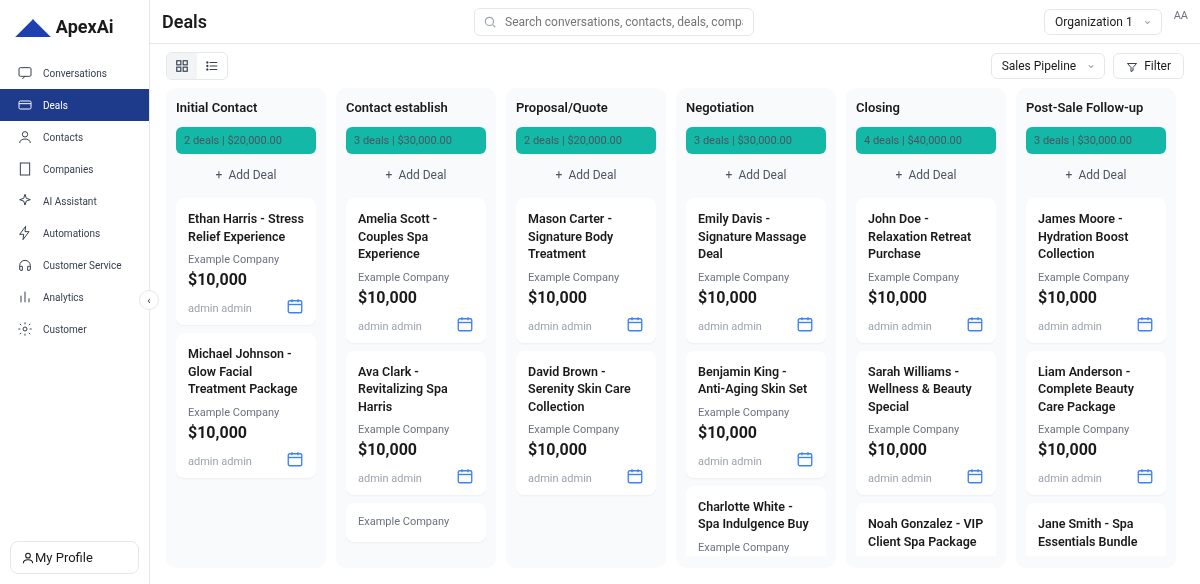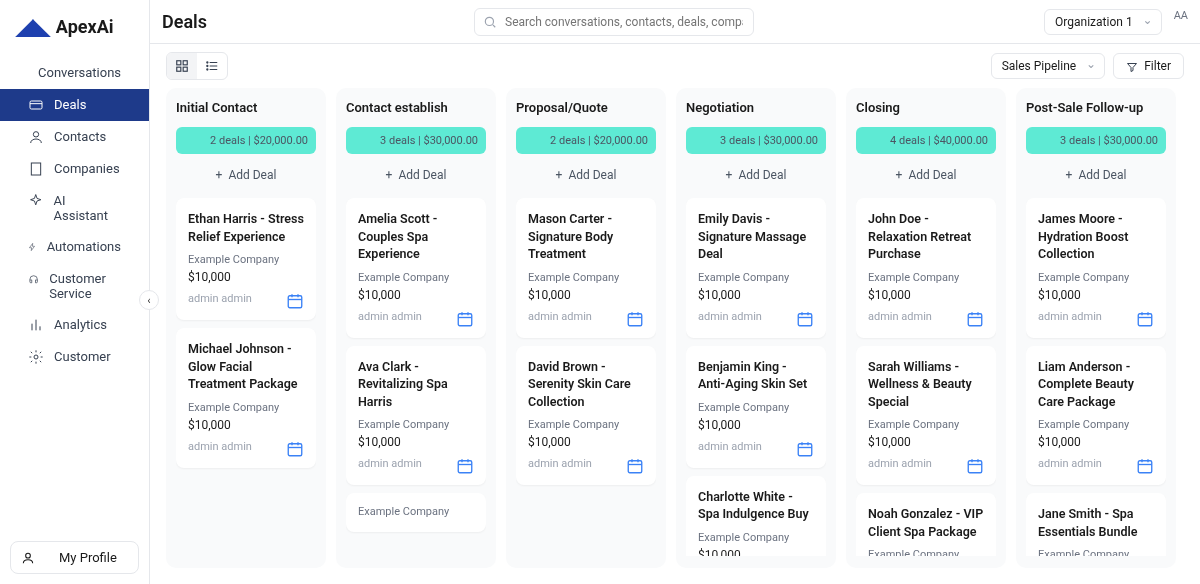--- a/index.html
+++ b/index.html
@@ -2,25 +2,25 @@
 <html><head>
 <meta charset="utf-8">
 <style>
 *{margin:0;padding:0;box-sizing:border-box;font-family:-apple-system,BlinkMacSystemFont,"Segoe UI",Roboto,sans-serif}
 body{background:#fff;color:#1a1a1a;font-size:14px;overflow:hidden}
 .app{display:flex;height:584px;width:1200px}
 .sidebar{width:150px;border-right:1px solid #e5e7eb;display:flex;flex-direction:column;position:relative}
 .logo{display:flex;align-items:center;gap:6px;padding:14px 16px;font-weight:700;font-size:18px}
 .logo-mark{color:#1e40af;font-size:22px}
 .nav{flex:1;padding-top:4px}
-.nav-item{display:flex;align-items:flex-start;gap:10px;padding:8px 28px;font-size:13px;color:#374151;cursor:pointer}
+.nav-item{display:flex;align-items:center;gap:10px;padding:8px 17px;font-size:10px;color:#374151;cursor:pointer}
 .nav-item.active{background:#1e3a8a;color:#fff}
 .nav-item svg{width:16px;height:16px;stroke:currentColor;fill:none;stroke-width:1.5}
 .collapse-btn{position:absolute;right:-10px;top:290px;width:20px;height:20px;border:1px solid #e5e7eb;border-radius:50%;background:#fff;display:flex;align-items:center;justify-content:center;font-size:10px;cursor:pointer}
-.profile{margin:10px;padding:8px 10px;border:1px solid #e5e7eb;border-radius:8px;display:flex;align-items:center;gap:24px;font-size:13px;cursor:pointer}
+.profile{margin:10px;padding:8px 10px;border:1px solid #e5e7eb;border-radius:8px;display:flex;align-items:center;gap:0;font-size:13px;cursor:pointer}
 .main{flex:1;display:flex;flex-direction:column;overflow:hidden}
 .header{height:44px;display:flex;align-items:center;padding:0 12px;border-bottom:1px solid #e5e7eb;gap:12px}
 .page-title{font-size:18px;font-weight:600;min-width:140px}
 .search{flex:0 0 280px;margin-left:160px;position:relative}
 .search input{width:100%;height:28px;border:1px solid #e5e7eb;border-radius:6px;padding:0 10px 0 30px;font-size:12px;color:#6b7280}
 .search svg{position:absolute;left:9px;top:7px;width:14px;height:14px;stroke:#9ca3af;fill:none;stroke-width:2}
 .header-right{margin-left:auto;display:flex;align-items:flex-start;gap:12px}
 .org-select{border:1px solid #e5e7eb;border-radius:6px;padding:5px 28px 5px 10px;font-size:12px;position:relative;cursor:pointer}
 .org-select::after{content:"⌄";position:absolute;right:8px;top:3px;color:#9ca3af}
 .avatar{font-size:11px;color:#6b7280}
@@ -28,29 +28,29 @@
 .view-toggle{display:flex;border:1px solid #e5e7eb;border-radius:6px;overflow:hidden}
 .view-btn{width:30px;height:26px;display:flex;align-items:center;justify-content:center;cursor:pointer}
 .view-btn.active{background:#f3f4f6}
 .toolbar-right{margin-left:auto;display:flex;gap:8px}
 .select-btn{border:1px solid #e5e7eb;border-radius:6px;padding:5px 28px 5px 10px;font-size:12px;position:relative;cursor:pointer}
 .select-btn::after{content:"⌄";position:absolute;right:8px;top:3px;color:#9ca3af}
 .filter-btn{border:1px solid #e5e7eb;border-radius:6px;padding:5px 12px;font-size:12px;display:flex;align-items:flex-end;gap:6px;cursor:pointer}
 .board{flex:1;display:flex;gap:10px;padding:0 16px 16px;overflow-x:auto;overflow-y:hidden}
 .column{flex:0 0 160px;width:160px;background:#f9fafb;border-radius:10px;padding:12px 10px;display:flex;flex-direction:column;overflow:hidden}
 .col-title{font-size:13px;font-weight:600;margin-bottom:12px;white-space:nowrap;overflow:hidden;text-overflow:ellipsis}
-.col-summary{background:#5eead4;border-radius:6px;padding:7px 8px;font-size:11px;color:#4b5563;text-align:right;margin-bottom:6px}
+.col-summary{background:#14b8a6;border-radius:6px;padding:7px 8px;font-size:11px;color:#4b5563;text-align:left;margin-bottom:6px}
 .add-deal{display:flex;align-items:center;justify-content:center;gap:6px;padding:8px;font-size:12px;color:#4b5563;cursor:pointer;margin-bottom:8px}
 .cards{flex:1;overflow-y:auto;display:flex;flex-direction:column;gap:8px}
 .cards::-webkit-scrollbar{width:0}
 .card{background:#fff;border-radius:8px;padding:12px 12px 10px;box-shadow:0 1px 2px rgba(0,0,0,0.05)}
 .card-title{font-size:12.5px;font-weight:600;line-height:1.4;margin-bottom:8px}
 .card-company{font-size:11px;color:#6b7280;margin-bottom:4px}
-.card-amount{font-size:12px;font-weight:400;margin-bottom:8px}
-.card-footer{display:flex;align-items:flex-start;justify-content:space-between}
+.card-amount{font-size:16px;font-weight:700;margin-bottom:8px}
+.card-footer{display:flex;align-items:flex-end;justify-content:space-between}
 .card-owner{font-size:11px;color:#9ca3af}
 .cal-icon{width:18px;height:18px;stroke:#3b82f6;fill:none;stroke-width:1.8}
 </style>
 </head>
 <body>
 
 <div class="app">
   <aside class="sidebar">
     <div class="logo">
       <span class="logo-mark">◢◣</span>

